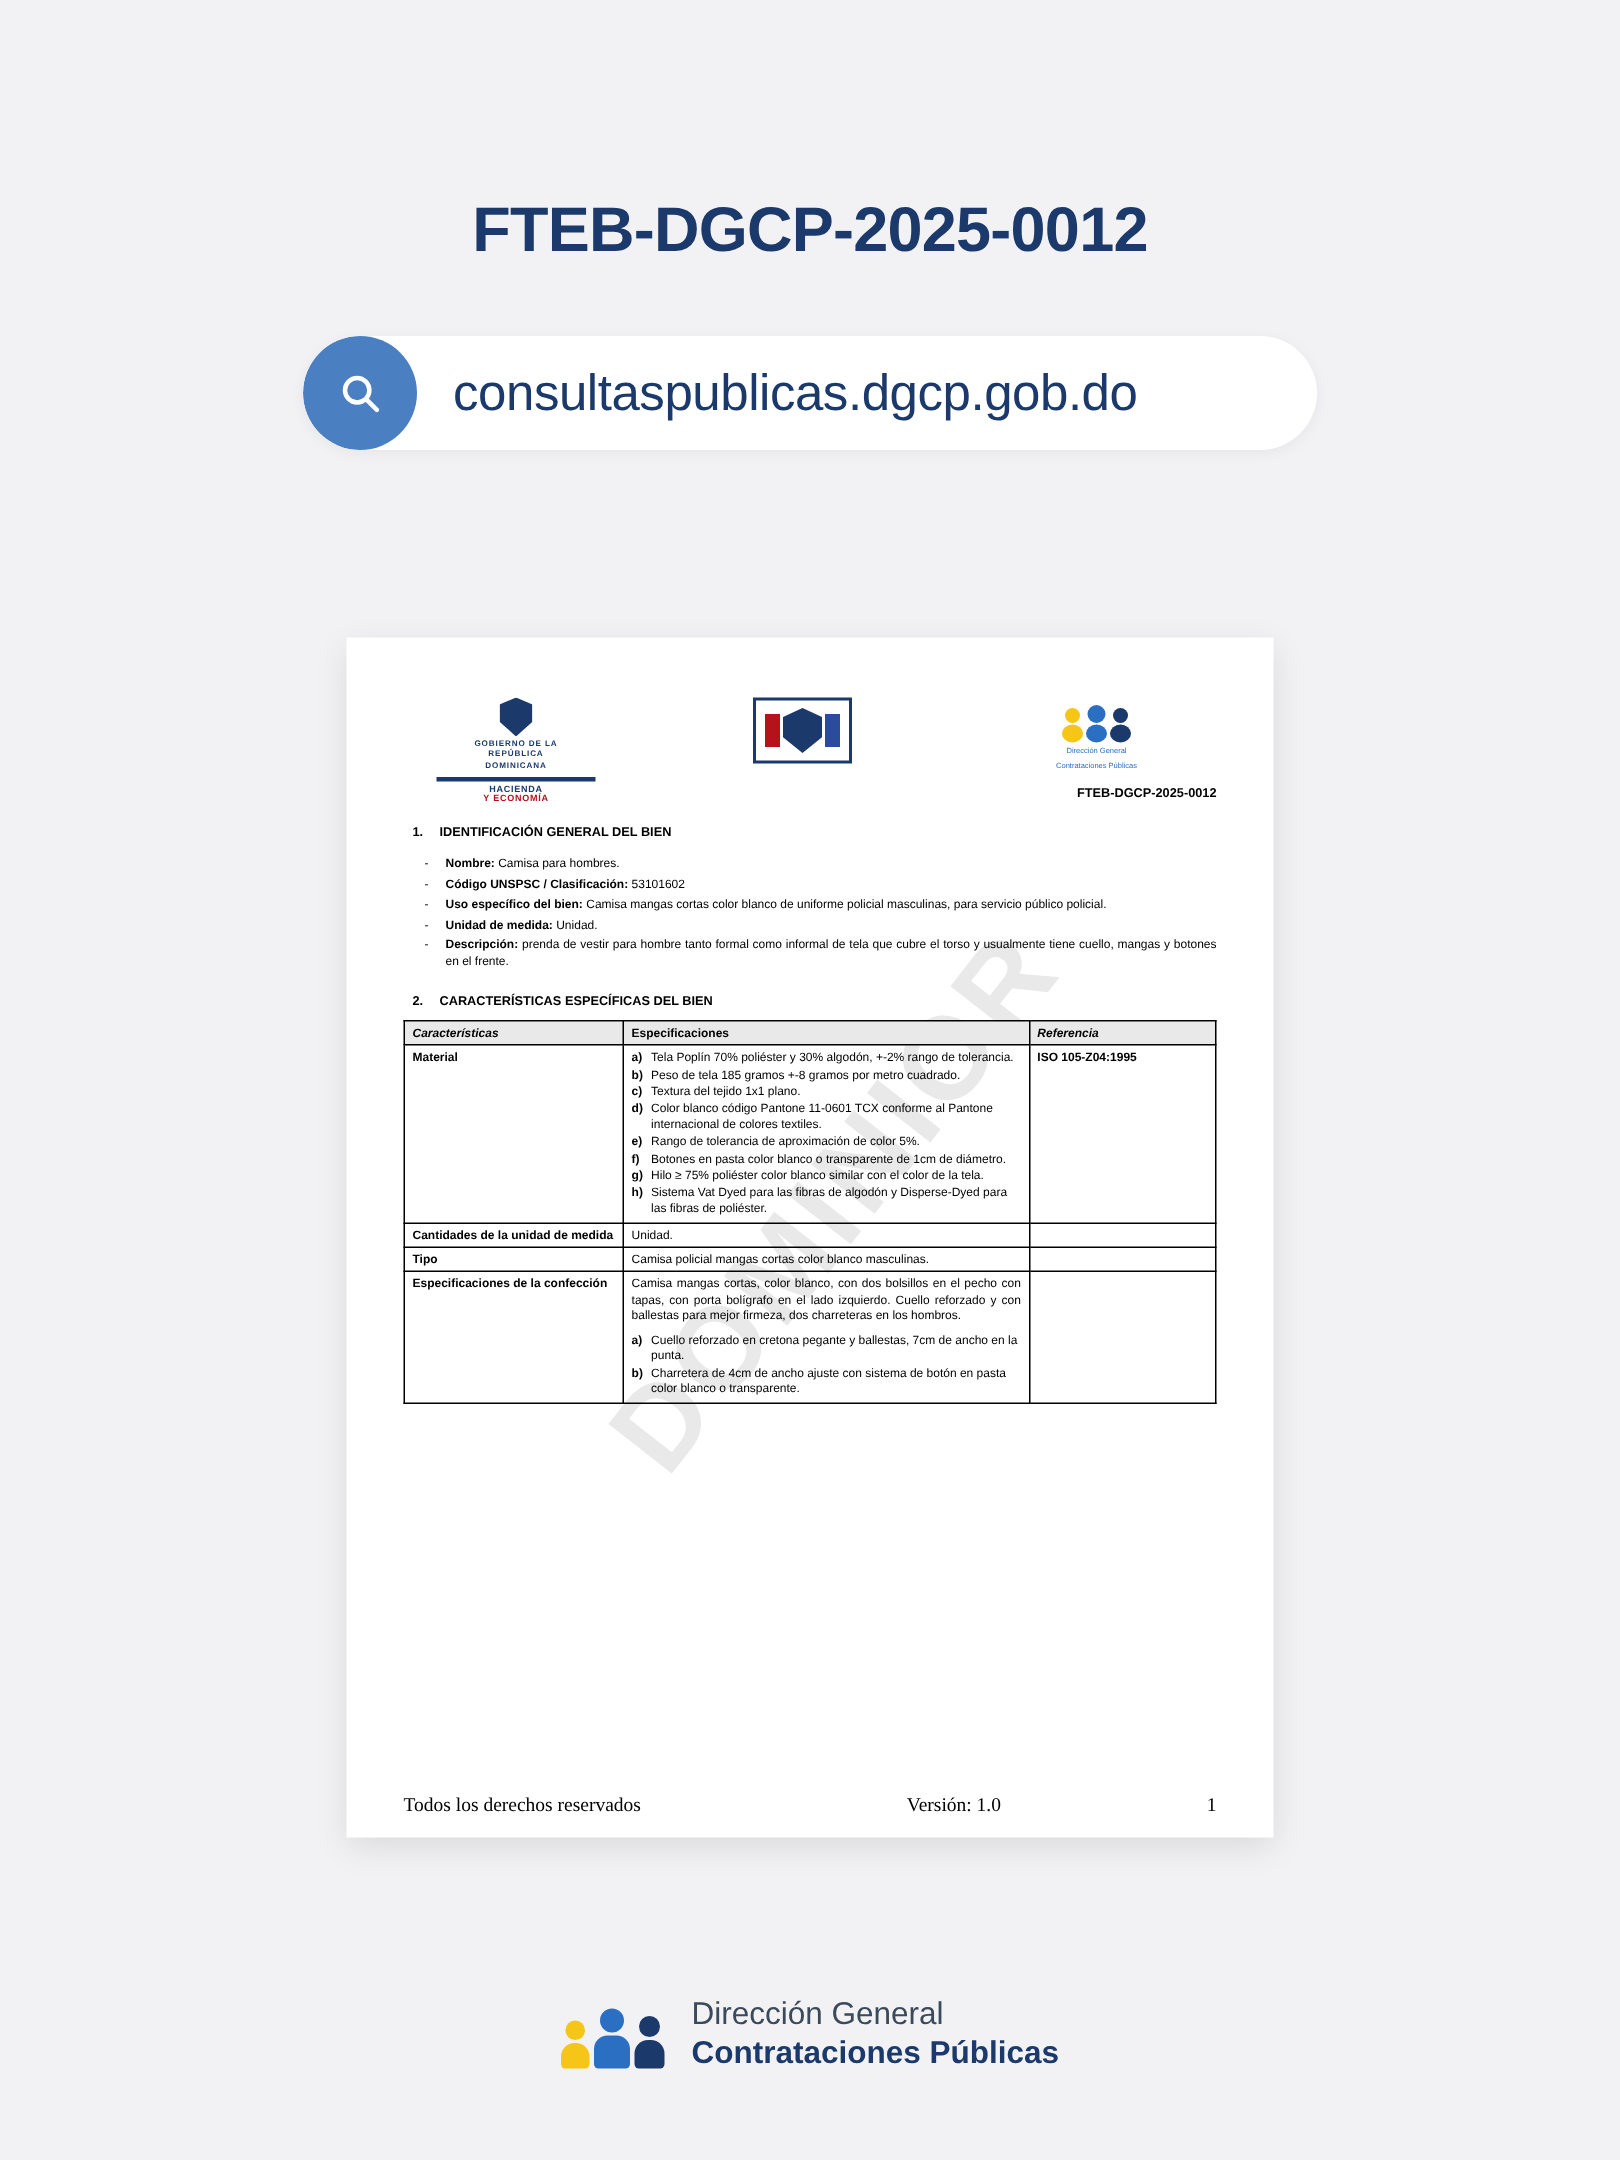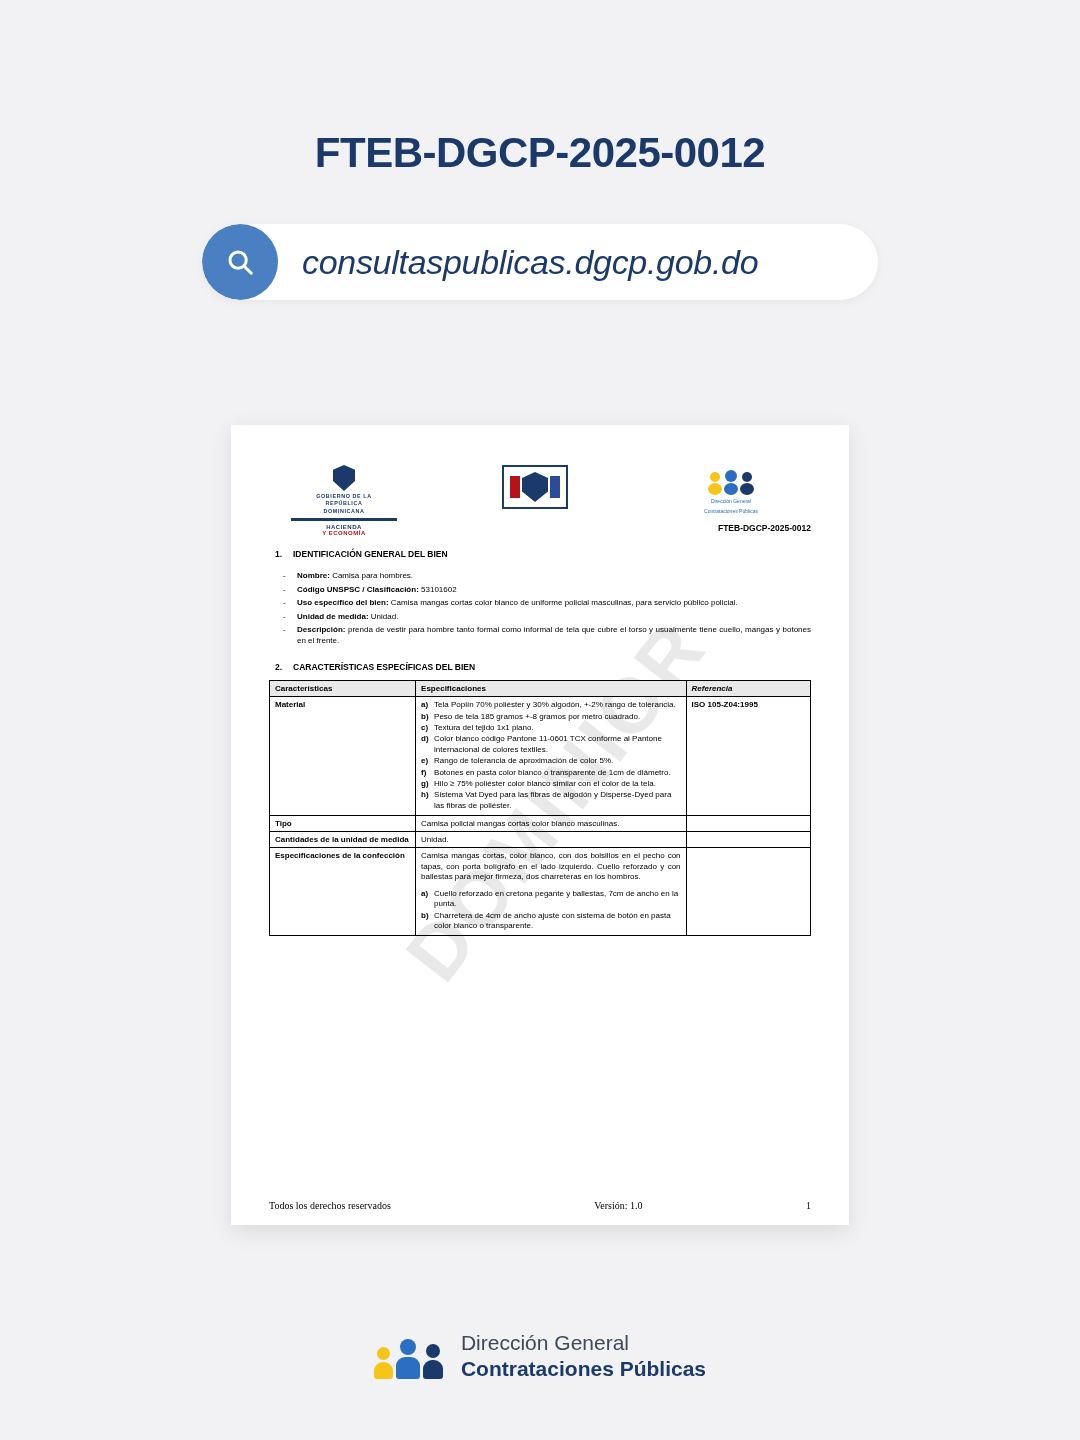--- a/index.html
+++ b/index.html
@@ -36,21 +36,20 @@
   .search-wrap {
     margin: 48px auto 0;
     width: 676px;
     height: 76px;
     background: #ffffff;
     border-radius: 38px;
     display: flex;
     align-items: center;
     box-shadow: 0 2px 10px rgba(0,0,0,0.05);
     overflow: hidden;
-    font-style: italic;
   }
   .search-btn {
     width: 76px;
     height: 76px;
     background: #4a7fc1;
     border-radius: 38px;
     display: flex;
     align-items: center;
     justify-content: center;
     flex: 0 0 76px;
@@ -170,39 +169,39 @@
     color: #000;
     padding: 3px 5px;
     vertical-align: top;
   }
   table.spec th {
     background: #e9e9e9;
     font-weight: bold;
     text-align: left;
     font-size: 8px;
   }
-  .col-a { width: 27%; }
+  .col-a { width: 27%; font-style: italic; }
   .col-b { width: 50%; }
   .col-c { width: 23%; font-style: italic; }
   td.mid { vertical-align: middle; }
   td.center-mid { vertical-align: middle; font-weight: bold; }
   .lettered { margin: 0; padding: 0; list-style: none; }
   .lettered li {
     position: relative; padding-left: 13px; line-height: 1.3; margin-bottom: 1px;
   }
   .lettered li > span.l {
     position: absolute; left: 0; top: 0; font-weight: bold;
   }
   .para { line-height: 1.32; text-align: justify; margin: 0 0 6px 0; }
 
   .doc-footer {
     position: absolute;
     left: 38px; right: 38px; bottom: 14px;
     display: flex; justify-content: space-between; align-items: center;
-    font-size: 10px; color: #000;
+    font-size: 13px; color: #000;
     border-top: 0px;
   }
   .doc-footer .ff1 { font-family: "Liberation Serif", serif; }
   .doc-footer .ff2 { font-family: "Liberation Serif", serif; margin-left: 40px; }
   .doc-footer .ff3 { font-family: "Liberation Serif", serif; }
 
   
   .brand {
     position: absolute;
     left: 0; right: 0; bottom: 58px;
@@ -315,28 +314,28 @@
             <li><span class="l">e)</span><span>Rango de tolerancia de aproximación de color 5%.</span></li>
             <li><span class="l">f)</span><span>Botones en pasta color blanco o transparente de 1cm de diámetro.</span></li>
             <li><span class="l">g)</span><span>Hilo ≥ 75% poliéster color blanco similar con el color de la tela.</span></li>
             <li><span class="l">h)</span><span>Sistema Vat Dyed para las fibras de algodón y Disperse-Dyed para las fibras de poliéster.</span></li>
           </ul>
         </td>
         <td class="center-mid">ISO 105-Z04:1995</td>
       </tr>
 
       <tr>
+        <td class="center-mid">Cantidades de la unidad de medida</td>
+        <td class="mid">Unidad.</td>
+        <td></td>
+      </tr>
+
+      <tr>
         <td class="center-mid">Tipo</td>
         <td>Camisa policial mangas cortas color blanco masculinas.</td>
-        <td></td>
-      </tr>
-
-      <tr>
-        <td class="center-mid">Cantidades de la unidad de medida</td>
-        <td class="mid">Unidad.</td>
         <td></td>
       </tr>
 
       <tr>
         <td class="center-mid">Especificaciones de la confección</td>
         <td>
           <p class="para">Camisa mangas cortas, color blanco, con dos bolsillos en el pecho con tapas, con porta bolígrafo en el lado izquierdo. Cuello reforzado y con ballestas para mejor firmeza, dos charreteras en los hombros.</p>
           <ul class="lettered">
             <li><span class="l">a)</span><span>Cuello reforzado en cretona pegante y ballestas, 7cm de ancho en la punta.</span></li>
             <li><span class="l">b)</span><span>Charretera de 4cm de ancho ajuste con sistema de botón en pasta color blanco o transparente.</span></li>

